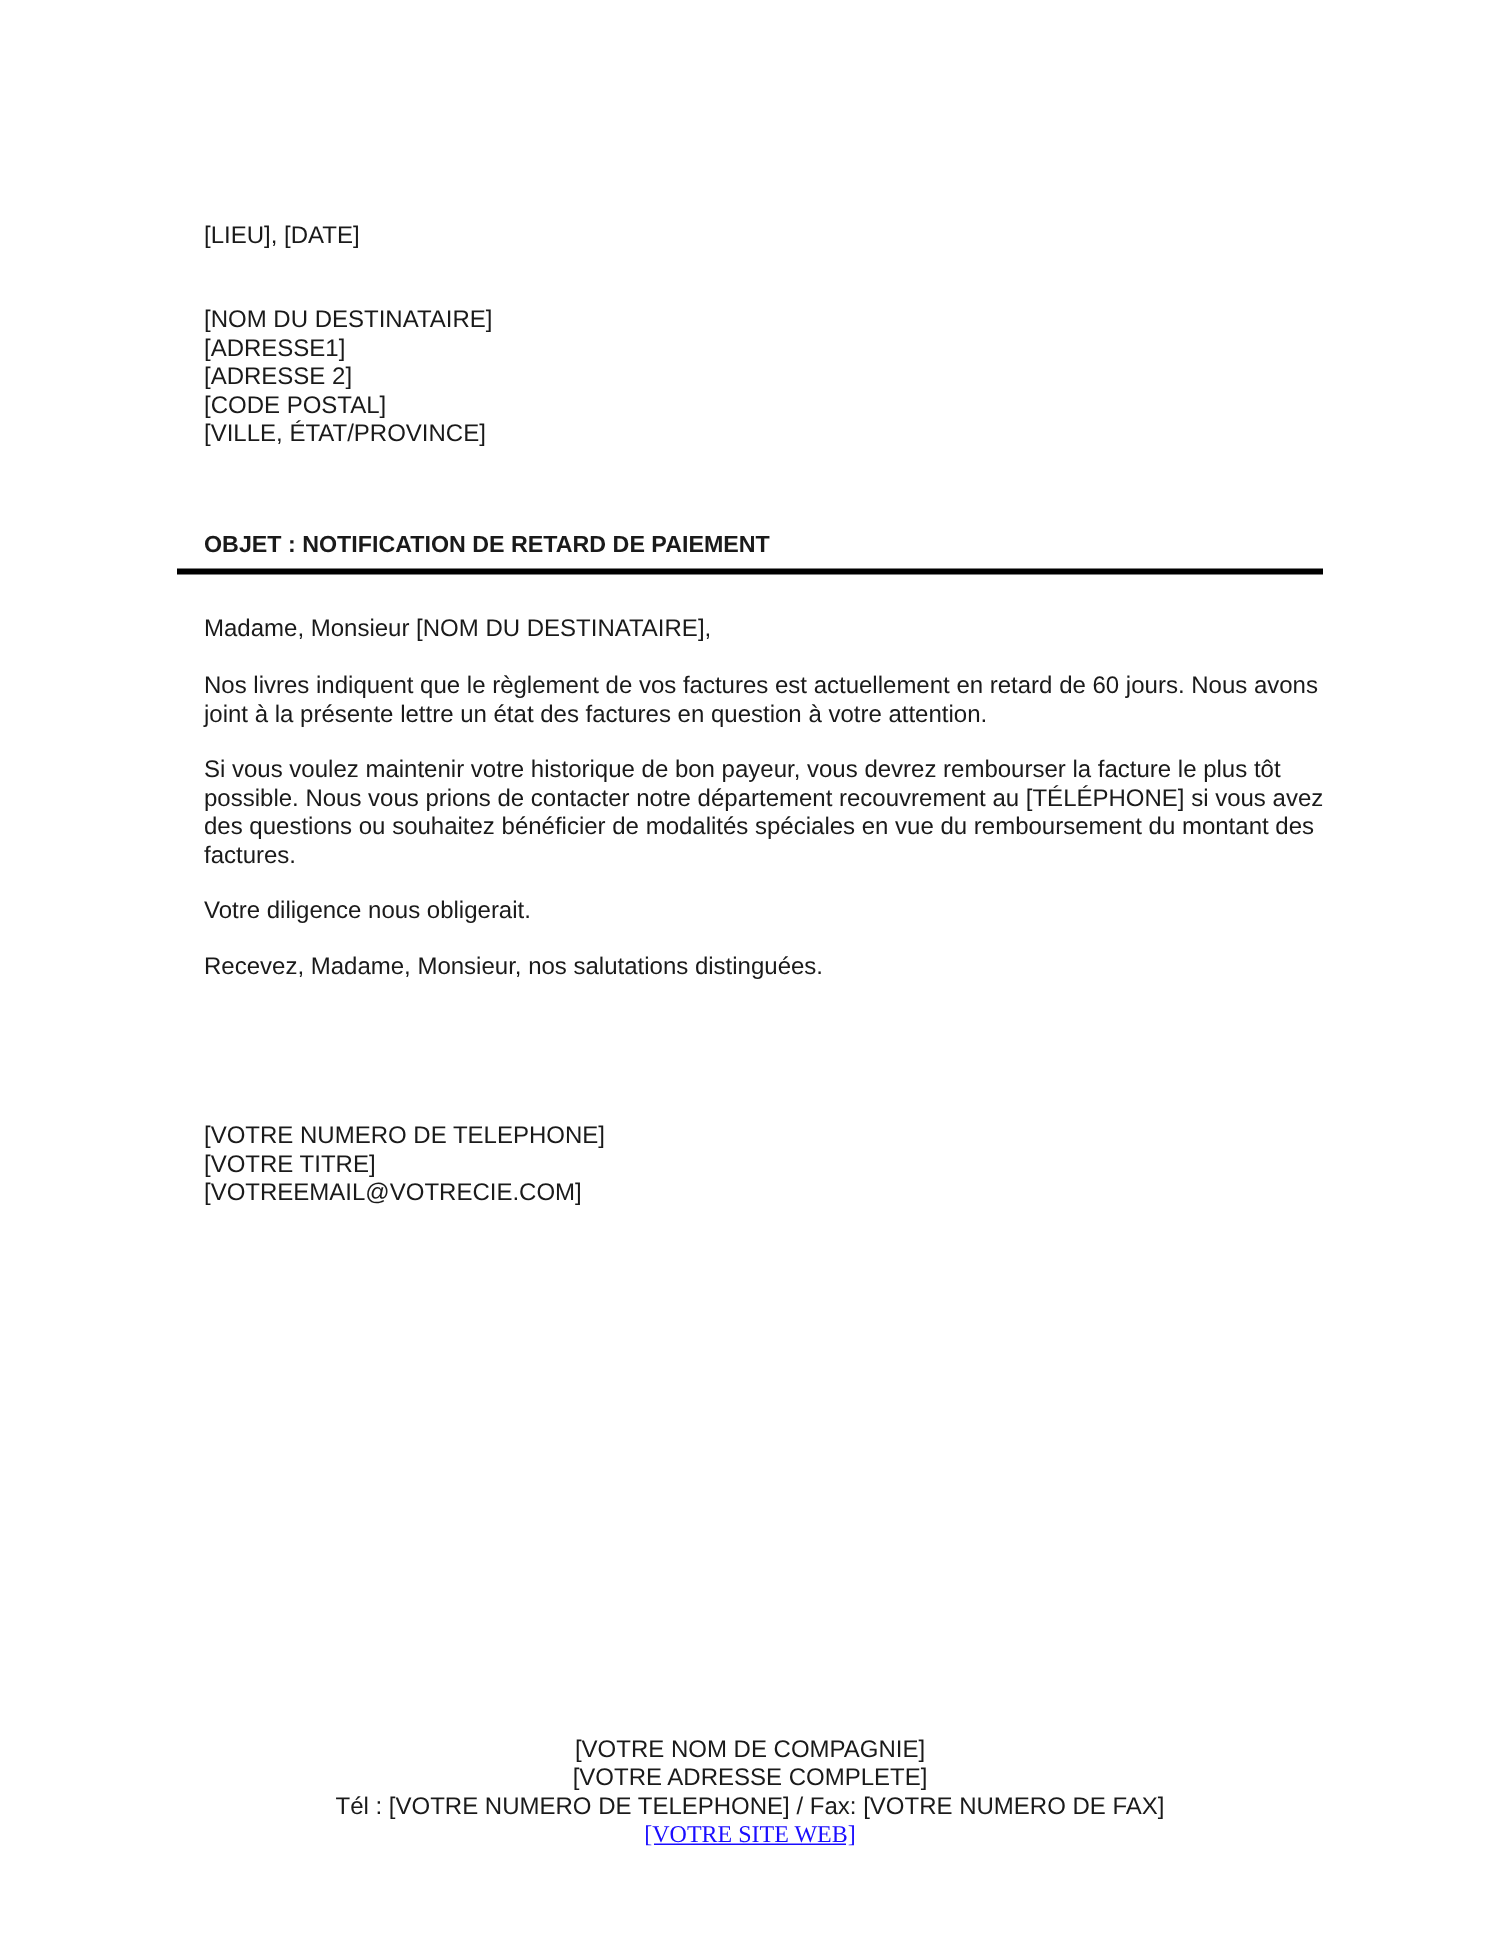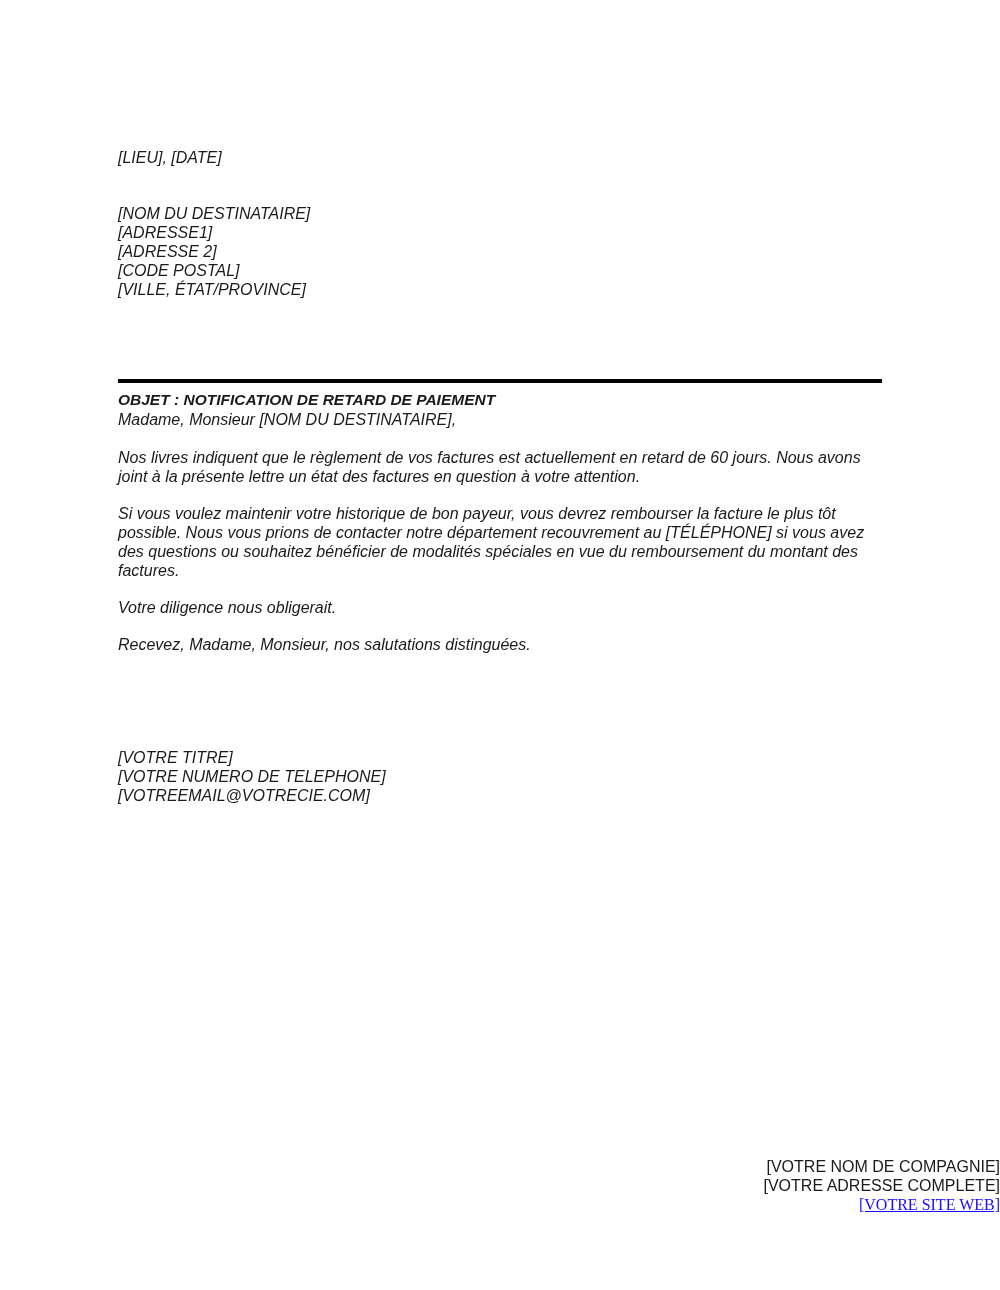--- a/index.html
+++ b/index.html
@@ -17,45 +17,43 @@
       line-height: 19px;
       overflow: hidden;
     }
     .page {
       position: absolute;
       left: 0; top: 0;
       width: 1000px; height: 1290px;
     }
     .block {
       position: absolute;
-      left: 118px;
+      left: 136px;
       width: 770px;
-      font-style: italic;
     }
     .line { display: block; white-space: nowrap; }
     .para { display: block; white-space: normal; }
     .subject {
       font-weight: bold;
       font-size: 15.5px;
-      margin-top: 36px;
     }
     .rule {
       position: absolute;
       left: 118px;
       top: 379px;
       width: 764px;
       height: 4px;
       background: #000000;
     }
     .footer {
       position: absolute;
       left: 0;
       width: 1000px;
       top: 1157px;
-      text-align: right;
+      text-align: center;
     }
     .footer a {
       color: #1a0dff;
       text-decoration: underline;
       font-family: Liberation Serif, serif;
     }
   </style>
 </head>
 <body>
 
@@ -93,26 +91,27 @@
 
   <div class="block" style="top:598px;">
     <span class="para">Votre diligence nous obligerait.</span>
   </div>
 
   <div class="block" style="top:635px;">
     <span class="para">Recevez, Madame, Monsieur, nos salutations distinguées.</span>
   </div>
 
   <div class="block" style="top:748px;">
+    <span class="line">[VOTRE NUMERO DE TELEPHONE]</span>
     <span class="line">[VOTRE TITRE]</span>
-    <span class="line">[VOTRE NUMERO DE TELEPHONE]</span>
     <span class="line">[VOTREEMAIL@VOTRECIE.COM]</span>
   </div>
 
   <div class="footer">
     <span class="line">[VOTRE NOM DE COMPAGNIE]</span>
     <span class="line">[VOTRE ADRESSE COMPLETE]</span>
+    <span class="line">Tél : [VOTRE NUMERO DE TELEPHONE] / Fax: [VOTRE NUMERO DE FAX]</span>
     <span class="line">
       <a href="#">[VOTRE SITE WEB]</a>
     </span>
   </div>
 
 </div>
 
 </body></html>

